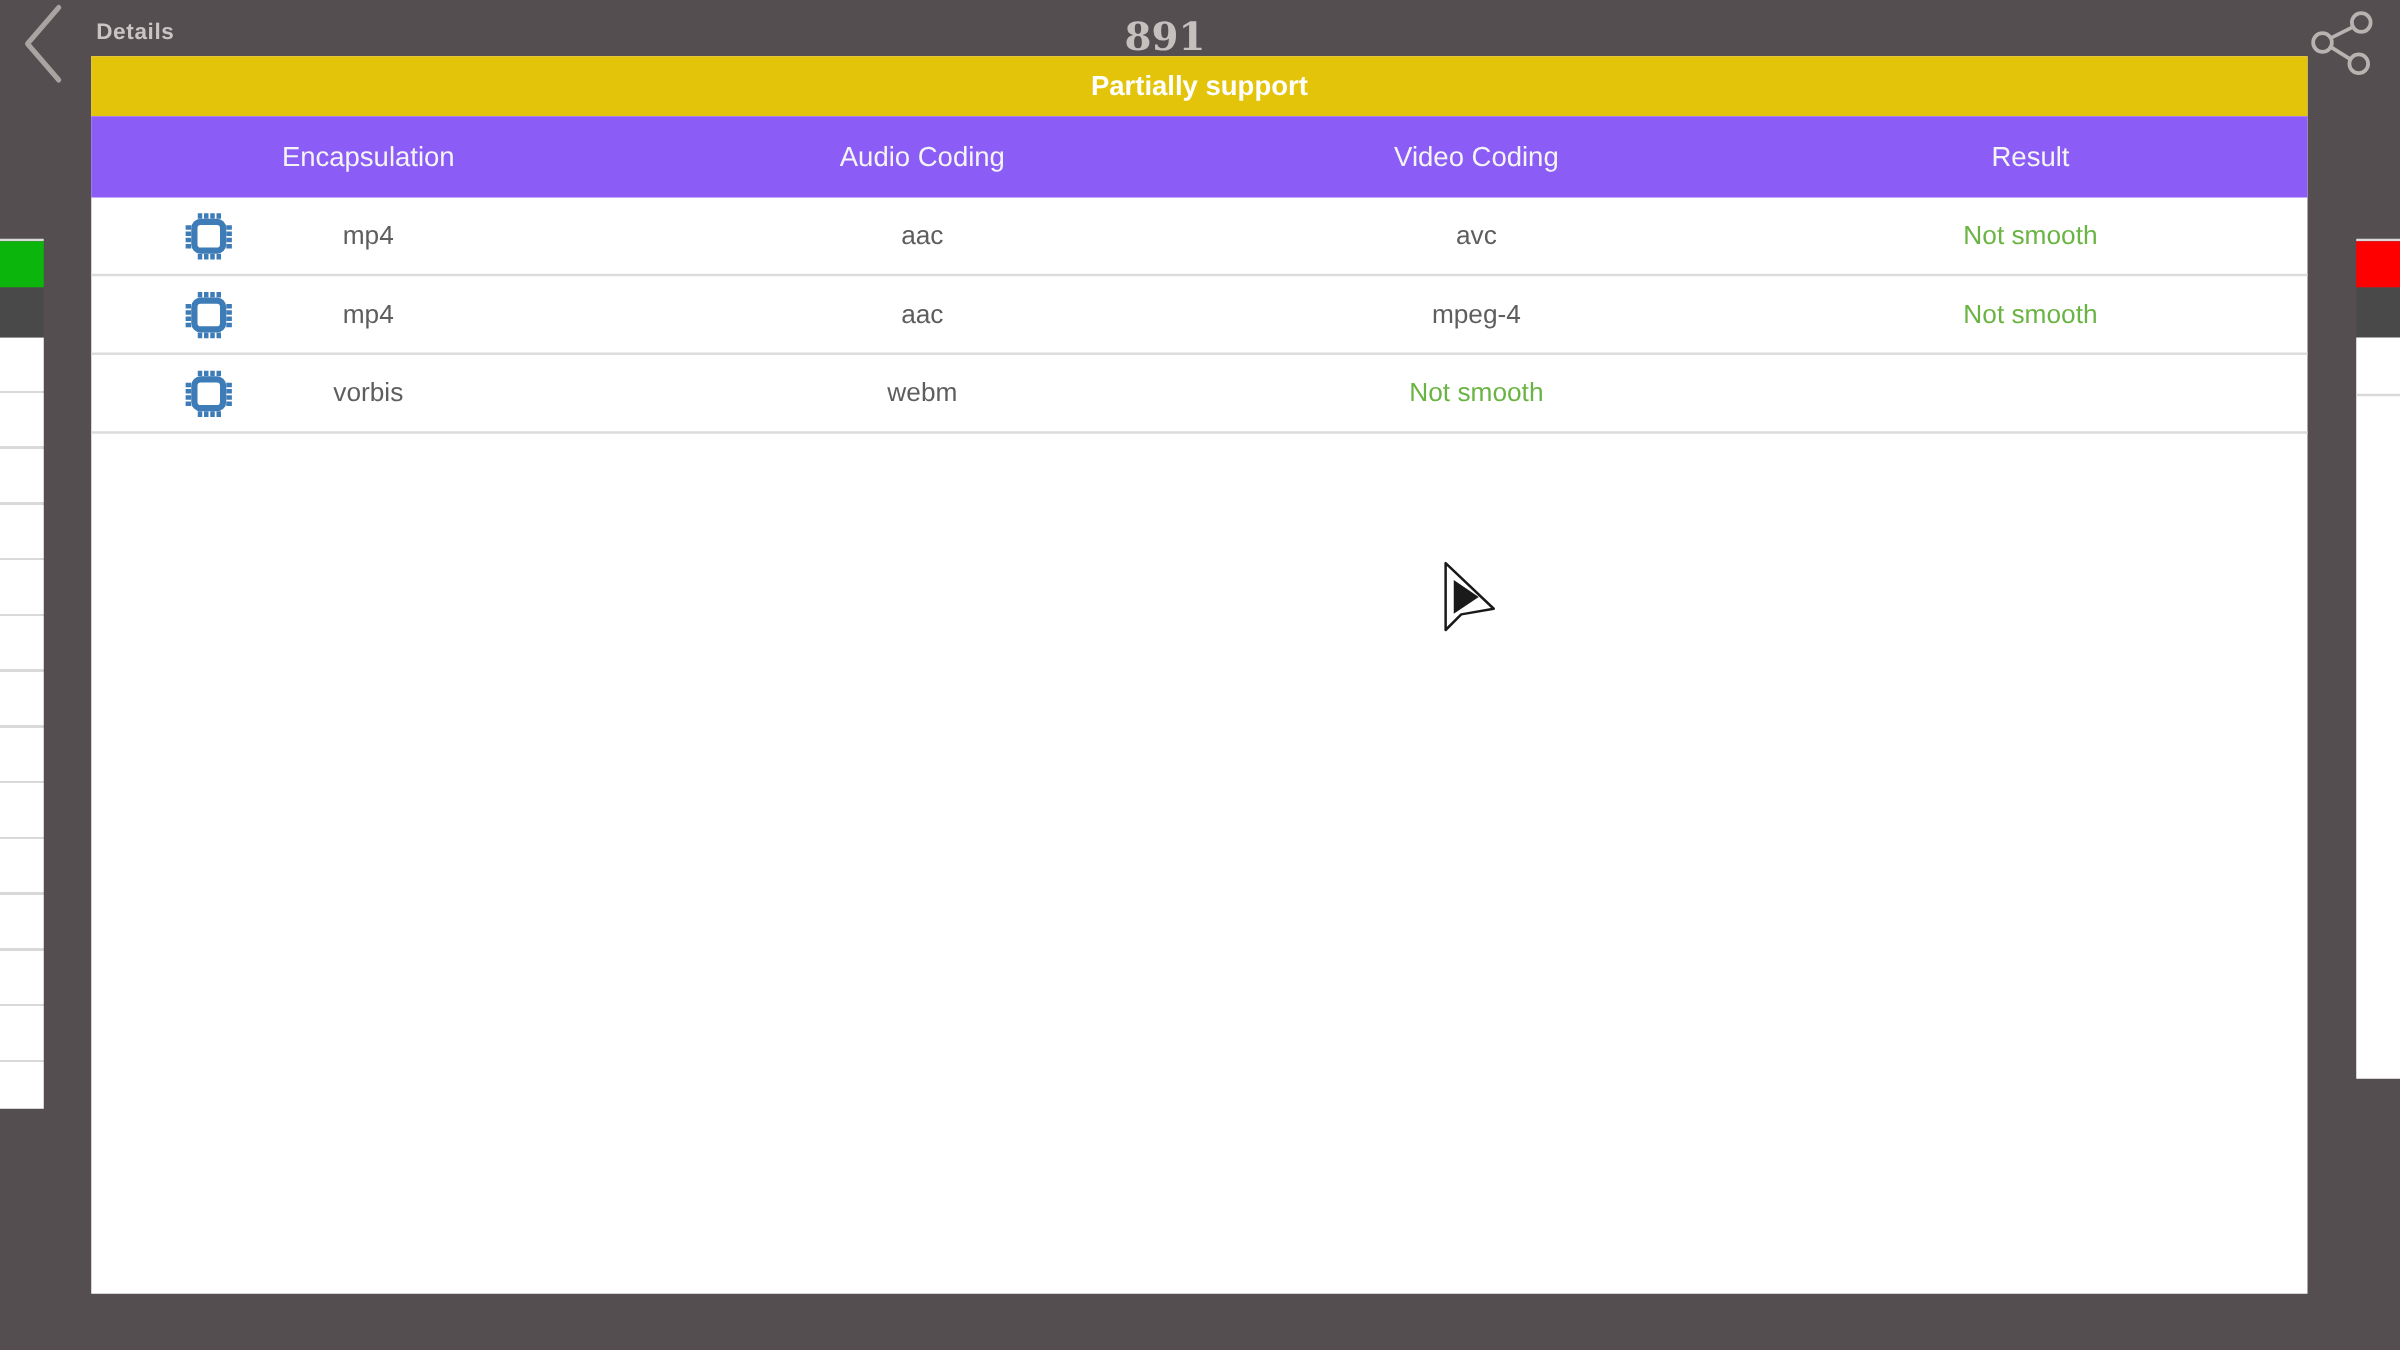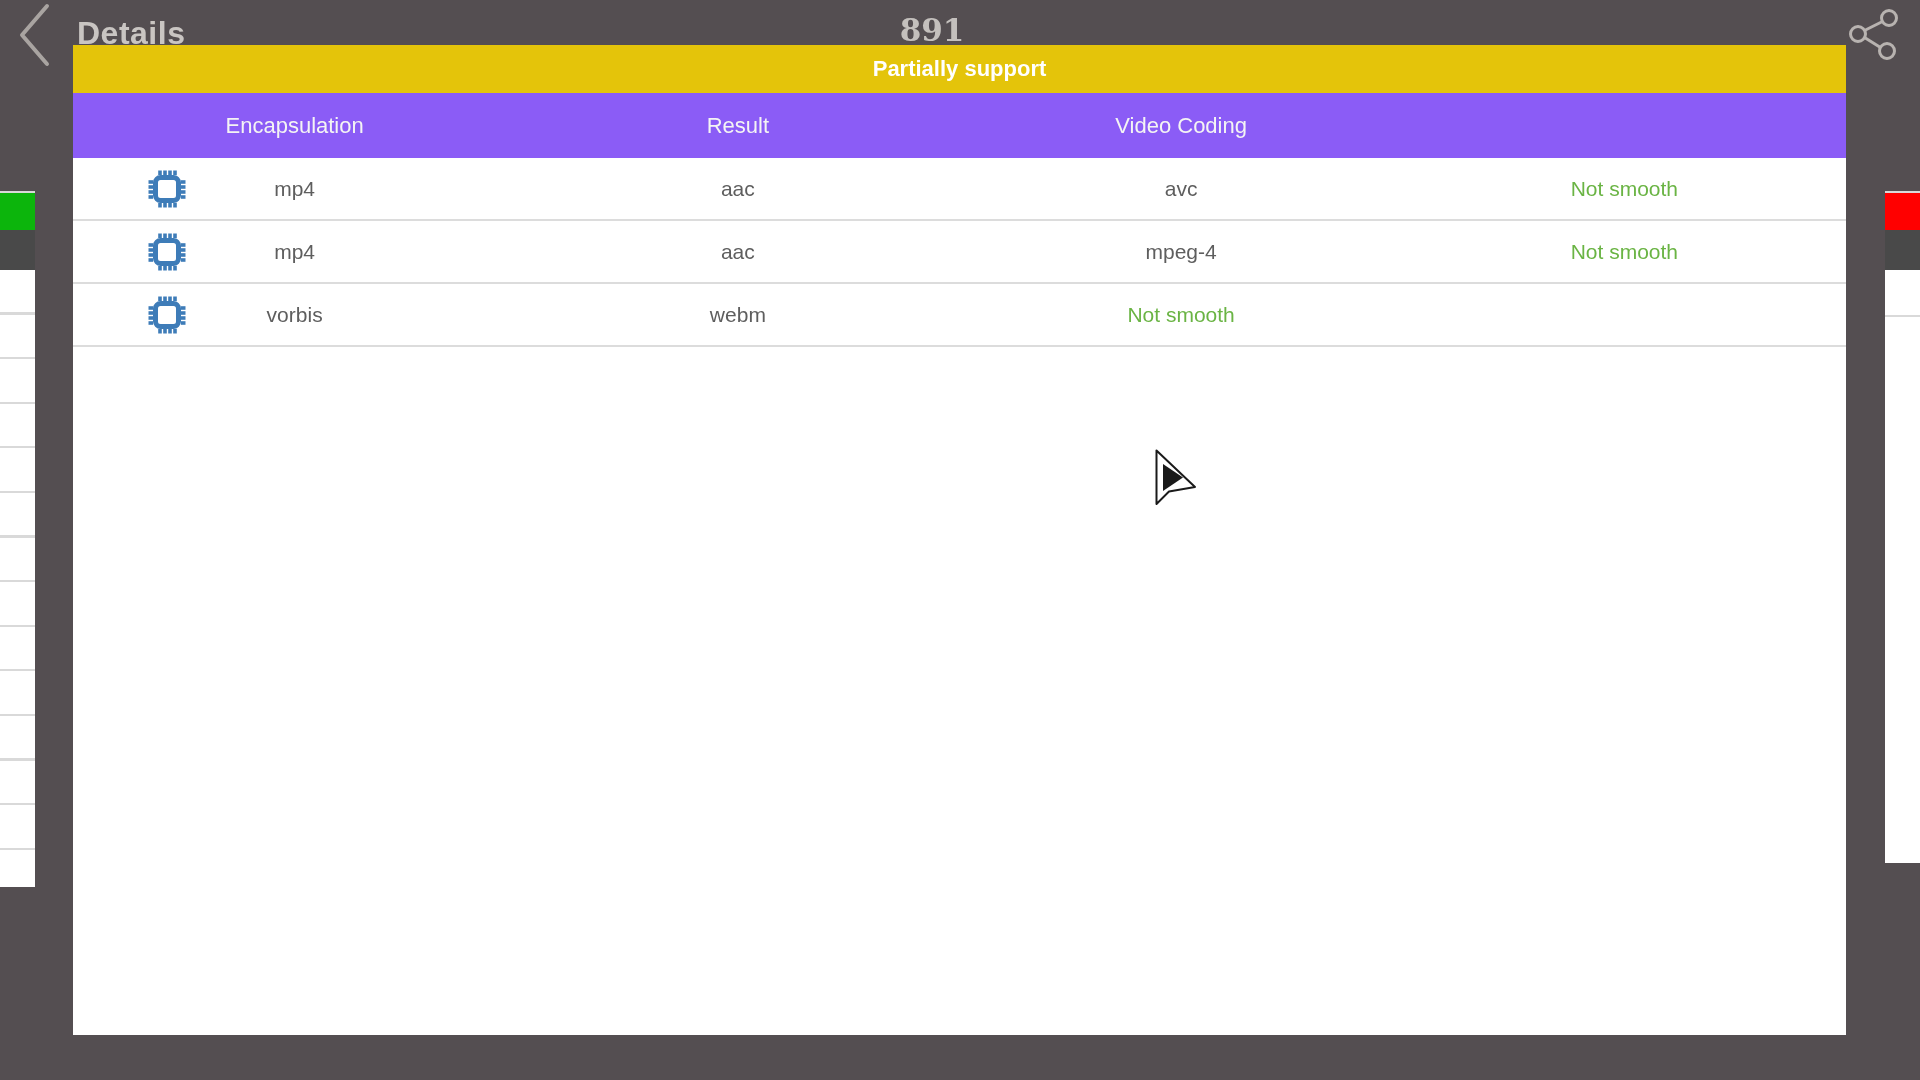--- a/index.html
+++ b/index.html
@@ -17,21 +17,21 @@
       background:repeating-linear-gradient(to bottom, #ffffff 0 42.5px, #d9d9d9 42.5px 44.6px); }
   .peek-strip-right { right:0; top:270px; width:35px; height:593px; }
   .peek-divider { position:absolute; background:#d9d9d9; width:35px; height:2px; }
   .peek-block { position:absolute; width:35px; }
   .peek-green { left:0;  top:193px; height:37px; background:#0cb50c; }
   .peek-red   { right:0; top:193px; height:37px; background:#ff0000; }
   .peek-dark  { top:230px; height:40px; background:#494949; }
 
   
   .back-btn { position:absolute; left:18px; top:3px; width:34px; height:64px; cursor:pointer; }
-  .topbar-title { position:absolute; left:77px; top:15px; font-size:32px; font-weight:bold;
+  .topbar-title { position:absolute; left:77px; top:15px; font-size:18px; font-weight:bold;
                   color:#c9c5c2; letter-spacing:0.5px; }
   .topbar-count { position:absolute; left:852px; top:12px; width:160px; text-align:center;
                   font-family:"DejaVu Serif", serif; font-weight:bold;
                   font-size:31px; color:#c4c0bd; }
   .share-btn { position:absolute; left:1846px; top:6px; width:62px; height:58px; cursor:pointer; }
 
   
   .panel { position:absolute; left:73px; top:45px; width:1773px; height:990px; background:#ffffff; }
 
   .banner { height:48px; background:#e4c40a; display:flex; align-items:center; justify-content:center; }
@@ -93,22 +93,23 @@
   </div>
 
   <div class="panel">
 
     <div class="banner">
       <span>Partially support</span>
     </div>
 
     <div class="thead">
       <div class="col">Encapsulation</div>
+      <div class="col">Audio Coding</div>
+      <div class="col">Video Coding</div>
       <div class="col">Result</div>
-      <div class="col">Video Coding</div>
     </div>
 
     <div class="trow">
       <span class="chip">
         <svg width="40" height="40" viewBox="0 0 40 40">
           <rect x="8.5" y="8.5" width="23" height="23" rx="5" fill="none" stroke="#3e7cb8" stroke-width="5"></rect>
           <g stroke="#3e7cb8" stroke-width="3.6">
             <line x1="13" y1="1.5" x2="13" y2="6"></line>
               <line x1="18" y1="1.5" x2="18" y2="6"></line>
               <line x1="23" y1="1.5" x2="23" y2="6"></line>

